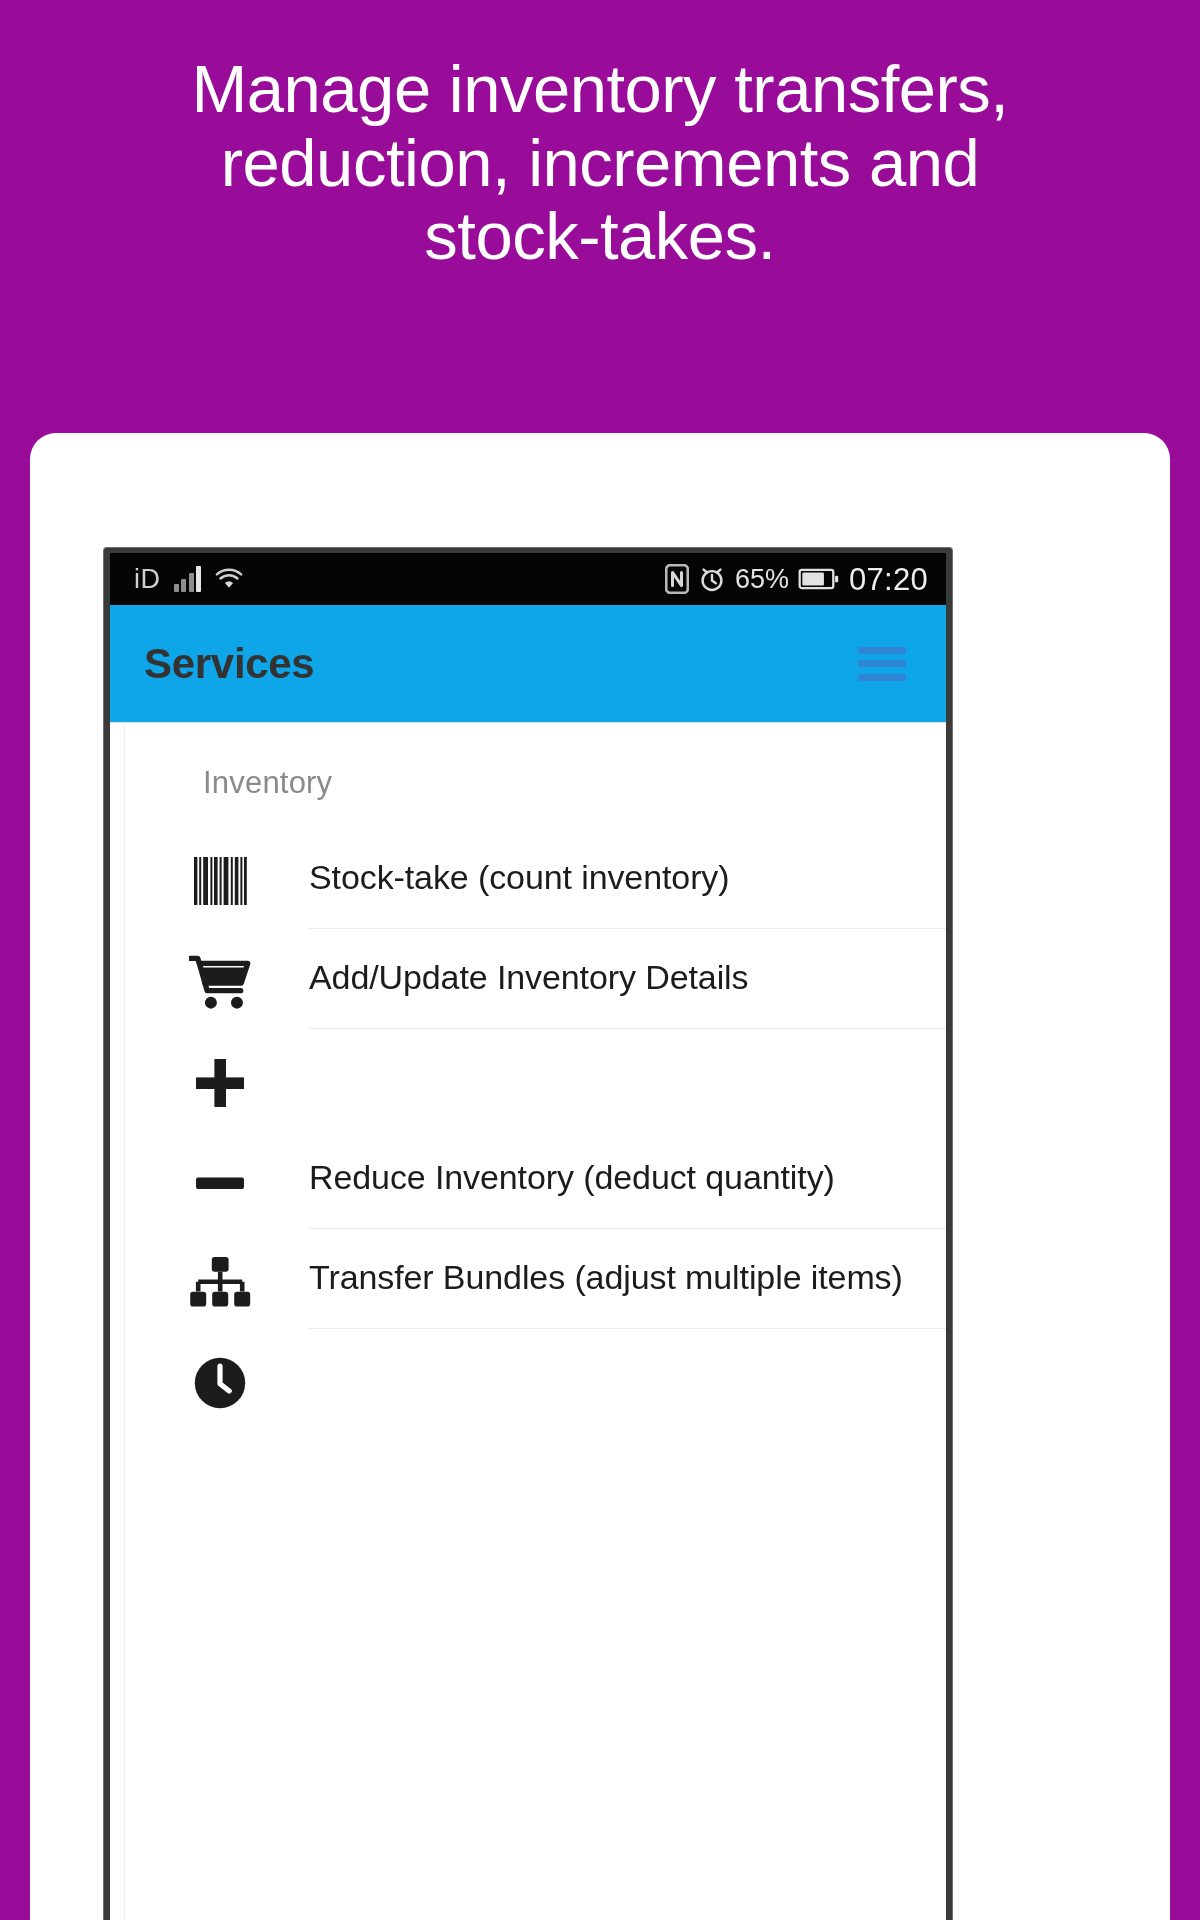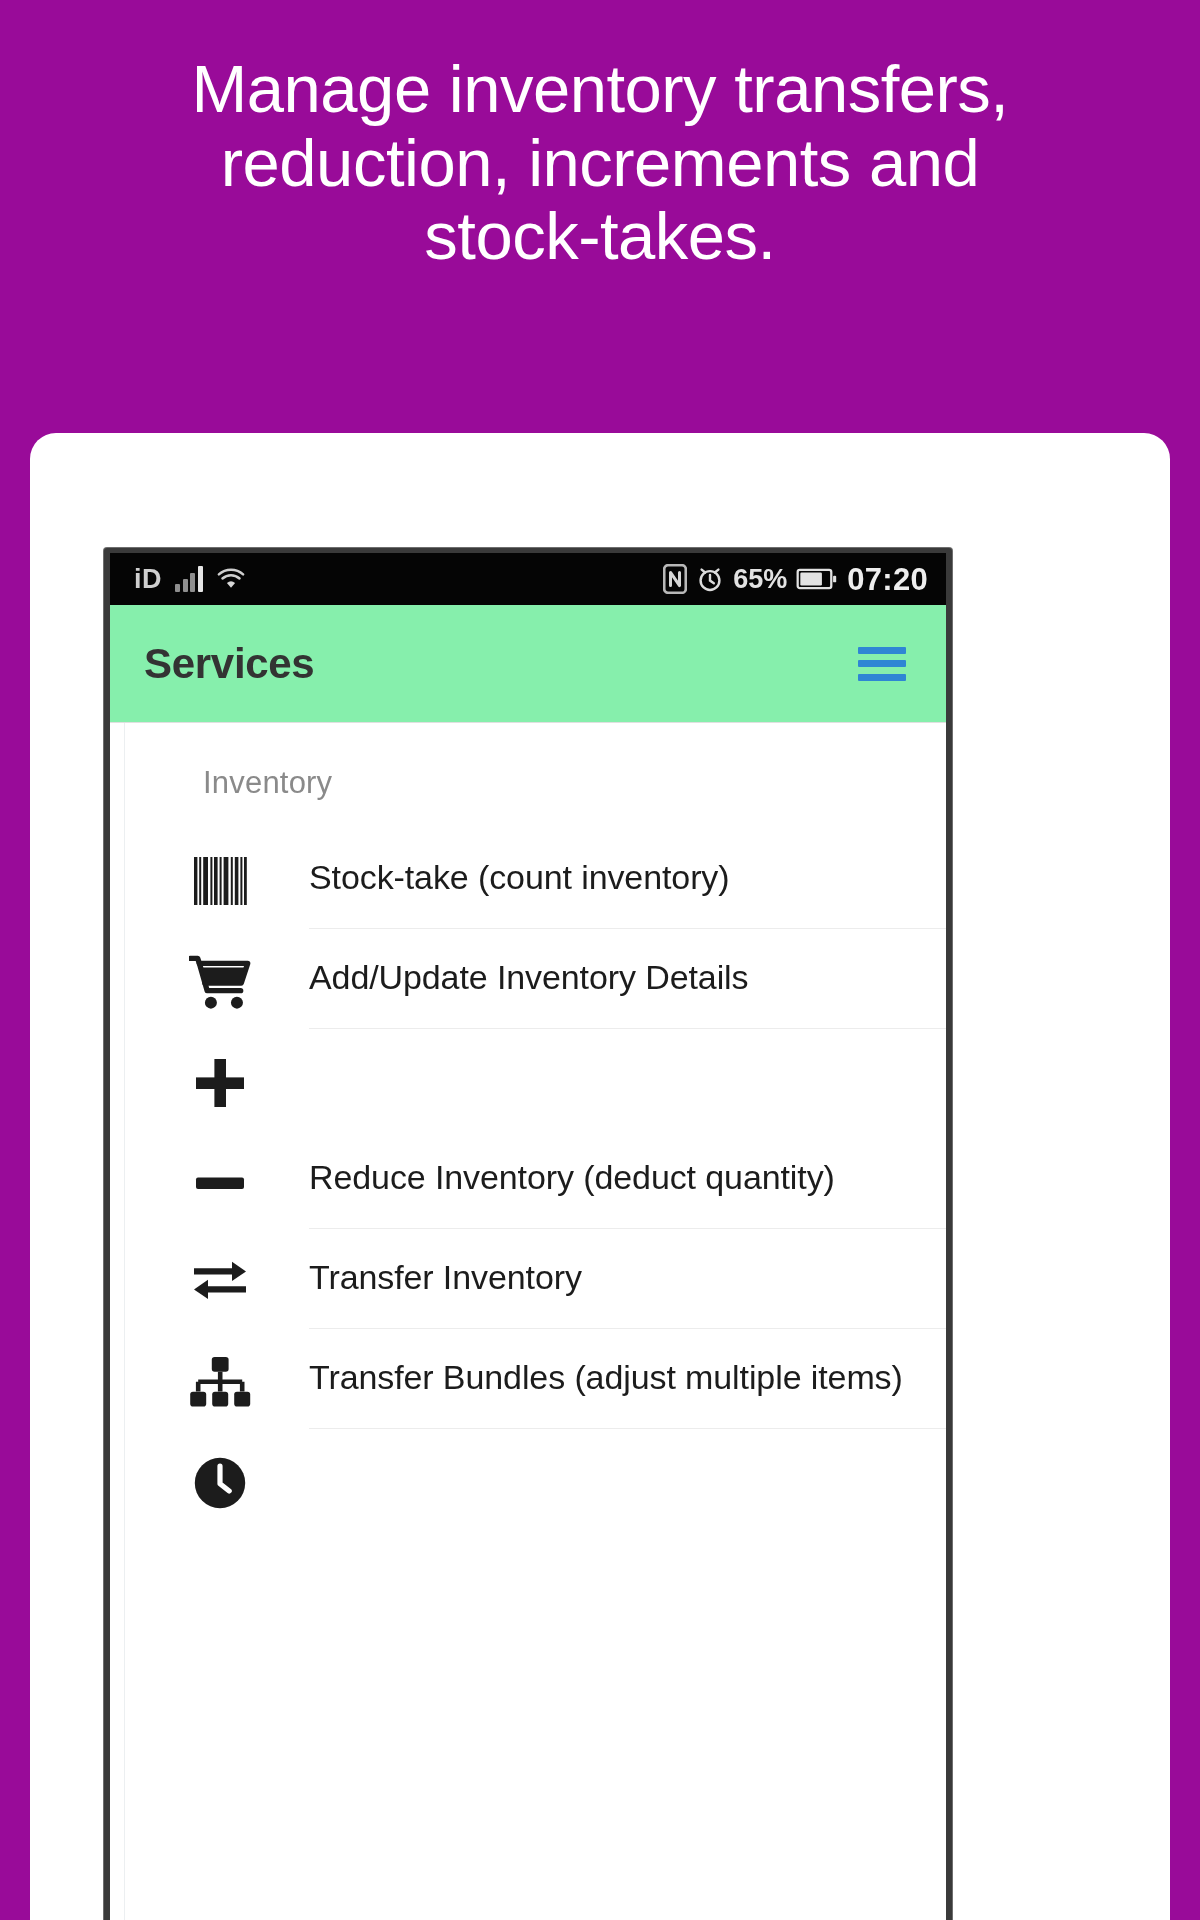--- a/index.html
+++ b/index.html
@@ -51,40 +51,39 @@
   }
 
   
   #statusbar {
     height:52px;
     background:#050505;
     display:flex;
     align-items:center;
     padding:0 18px 0 24px;
     color:#c9c9c9;
-    font-weight:bold;
   }
   .sb-left { display:flex; align-items:center; gap:13px; flex:0 0 auto; }
   .sb-right { display:flex; align-items:center; gap:9px; margin-left:auto; }
   .sb-carrier { font-size:27px; color:#cfcfcf; letter-spacing:0.5px; line-height:1; }
   .sb-text { font-size:27px; color:#e2e2e2; line-height:1; }
   .sb-clock { font-size:31px; color:#eeeeee; line-height:1; letter-spacing:0.3px; }
 
   
   .signal { display:flex; align-items:flex-end; gap:2.5px; height:26px; }
   .signal i { display:block; width:5px; background:#8e8e8e; border-radius:1px; }
   .signal i:nth-child(1){ height:8px; }
   .signal i:nth-child(2){ height:13px; }
   .signal i:nth-child(3){ height:19px; }
   .signal i:nth-child(4){ height:26px; background:#e6e6e6; }
 
   
   #appbar {
     height:118px;
-    background:#86efac;
+    background:#0ea5e9;
     border-bottom:1px solid #e0e0e0;
     display:flex;
     align-items:center;
     padding:0 40px 0 34px;
     position:relative;
   }
   #appbar-title {
     font-size:42px;
     font-weight:700;
     color:#333333;
@@ -267,33 +266,20 @@
             <span class="row-icon">
               <svg width="56" height="56" viewBox="0 0 28 28">
                 <rect x="2" y="11.2" width="24" height="5.8" rx="1" fill="#1c1c1c"></rect>
               </svg>
             </span>
             <span class="row-body">
               <span class="row-label">Reduce Inventory (deduct quantity)</span>
             </span>
           </div>
 
-          <div class="row">
-            <span class="row-icon">
-              <svg width="60" height="50" viewBox="0 0 30 25">
-                <path d="M2 8.2 H24" stroke="#1c1c1c" stroke-width="3.2" stroke-linecap="butt"></path>
-                <path d="M21 3.4 L28 8.2 L21 13" fill="#1c1c1c"></path>
-                <path d="M28 17.2 H6" stroke="#1c1c1c" stroke-width="3.2" stroke-linecap="butt"></path>
-                <path d="M9 12.4 L2 17.2 L9 22" fill="#1c1c1c"></path>
-              </svg>
-            </span>
-            <span class="row-body">
-              <span class="row-label">Transfer Inventory</span>
-            </span>
-          </div>
 
           <div class="row row-tall">
             <span class="row-icon">
               <svg width="62" height="56" viewBox="0 0 31 28">
                 <rect x="11.4" y="1" width="8.4" height="7.4" rx="1.4" fill="#1c1c1c"></rect>
                 <path d="M15.6 8.4 V13.4" stroke="#1c1c1c" stroke-width="2.3"></path>
                 <path d="M4.6 13.4 H26.6" stroke="#1c1c1c" stroke-width="2.3"></path>
                 <path d="M4.6 13.4 V18.2 M15.6 13.4 V18.2 M26.6 13.4 V18.2" stroke="#1c1c1c" stroke-width="2.3"></path>
                 <rect x="0.6" y="18.4" width="8" height="7.4" rx="1.4" fill="#1c1c1c"></rect>
                 <rect x="11.6" y="18.4" width="8" height="7.4" rx="1.4" fill="#1c1c1c"></rect>

